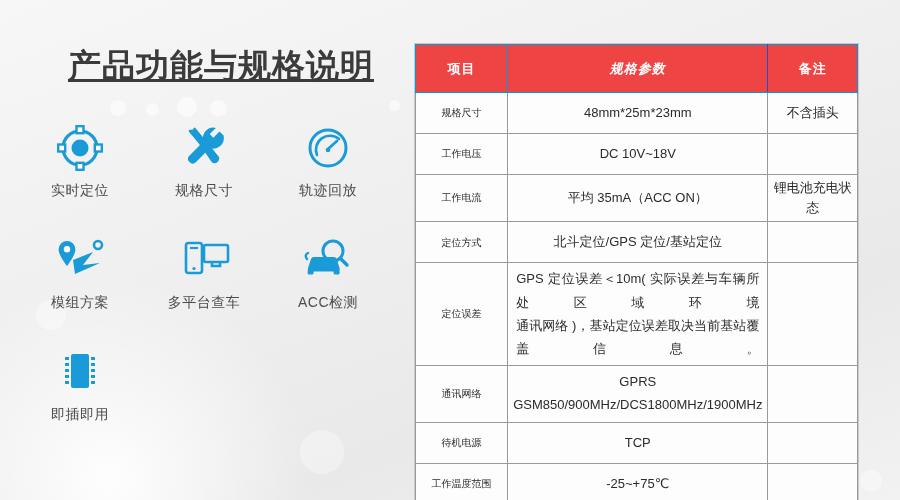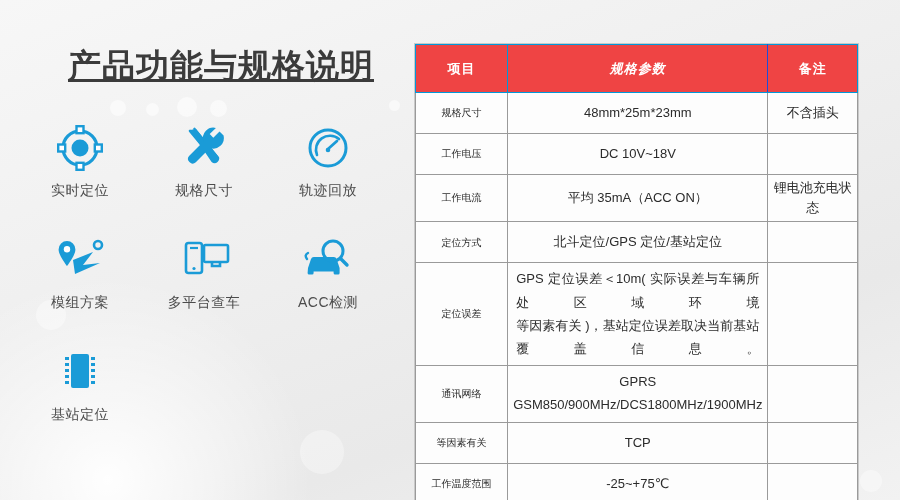--- a/index.html
+++ b/index.html
@@ -182,21 +182,21 @@
                 <rect x="11" y="29" width="4" height="3"></rect>
               <rect x="11" y="35" width="4" height="3"></rect>
               <rect x="37" y="11" width="4" height="3"></rect>
                 <rect x="37" y="17" width="4" height="3"></rect>
               <rect x="37" y="23" width="4" height="3"></rect>
                 <rect x="37" y="29" width="4" height="3"></rect>
               <rect x="37" y="35" width="4" height="3"></rect>
             </g>
           </svg>
         </span>
-        <span class="lbl">基站定位</span>
+        <span class="lbl">即插即用</span>
       </div>
 
     </div>
   </div>
 
   <table class="spec-table">
     <thead>
       <tr>
         <th class="col-item">项目</th>
         <th class="col-spec sep">规格参数</th>
@@ -221,34 +221,34 @@
       </tr>
       <tr>
         <td class="item">定位方式</td>
         <td>北斗定位/GPS 定位/基站定位</td>
         <td></td>
       </tr>
       <tr class="tall">
         <td class="item">定位误差</td>
         <td class="justify">
           <div>GPS 定位误差＜10m( 实际误差与车辆所处区域环境</div>
-          <div>等因素有关 )，基站定位误差取决当前基站覆盖信息。</div>
+          <div>通讯网络 )，基站定位误差取决当前基站覆盖信息。</div>
         </td>
         <td></td>
       </tr>
       <tr class="tall">
         <td class="item">通讯网络</td>
         <td class="multiline">
           <div>GPRS</div>
           <div>GSM850/900MHz/DCS1800MHz/1900MHz</div>
         </td>
         <td></td>
       </tr>
       <tr>
-        <td class="item">等因素有关</td>
+        <td class="item">待机电源</td>
         <td>TCP</td>
         <td></td>
       </tr>
       <tr>
         <td class="item">工作温度范围</td>
         <td>-25~+75℃</td>
         <td></td>
       </tr>
 
     </tbody>

